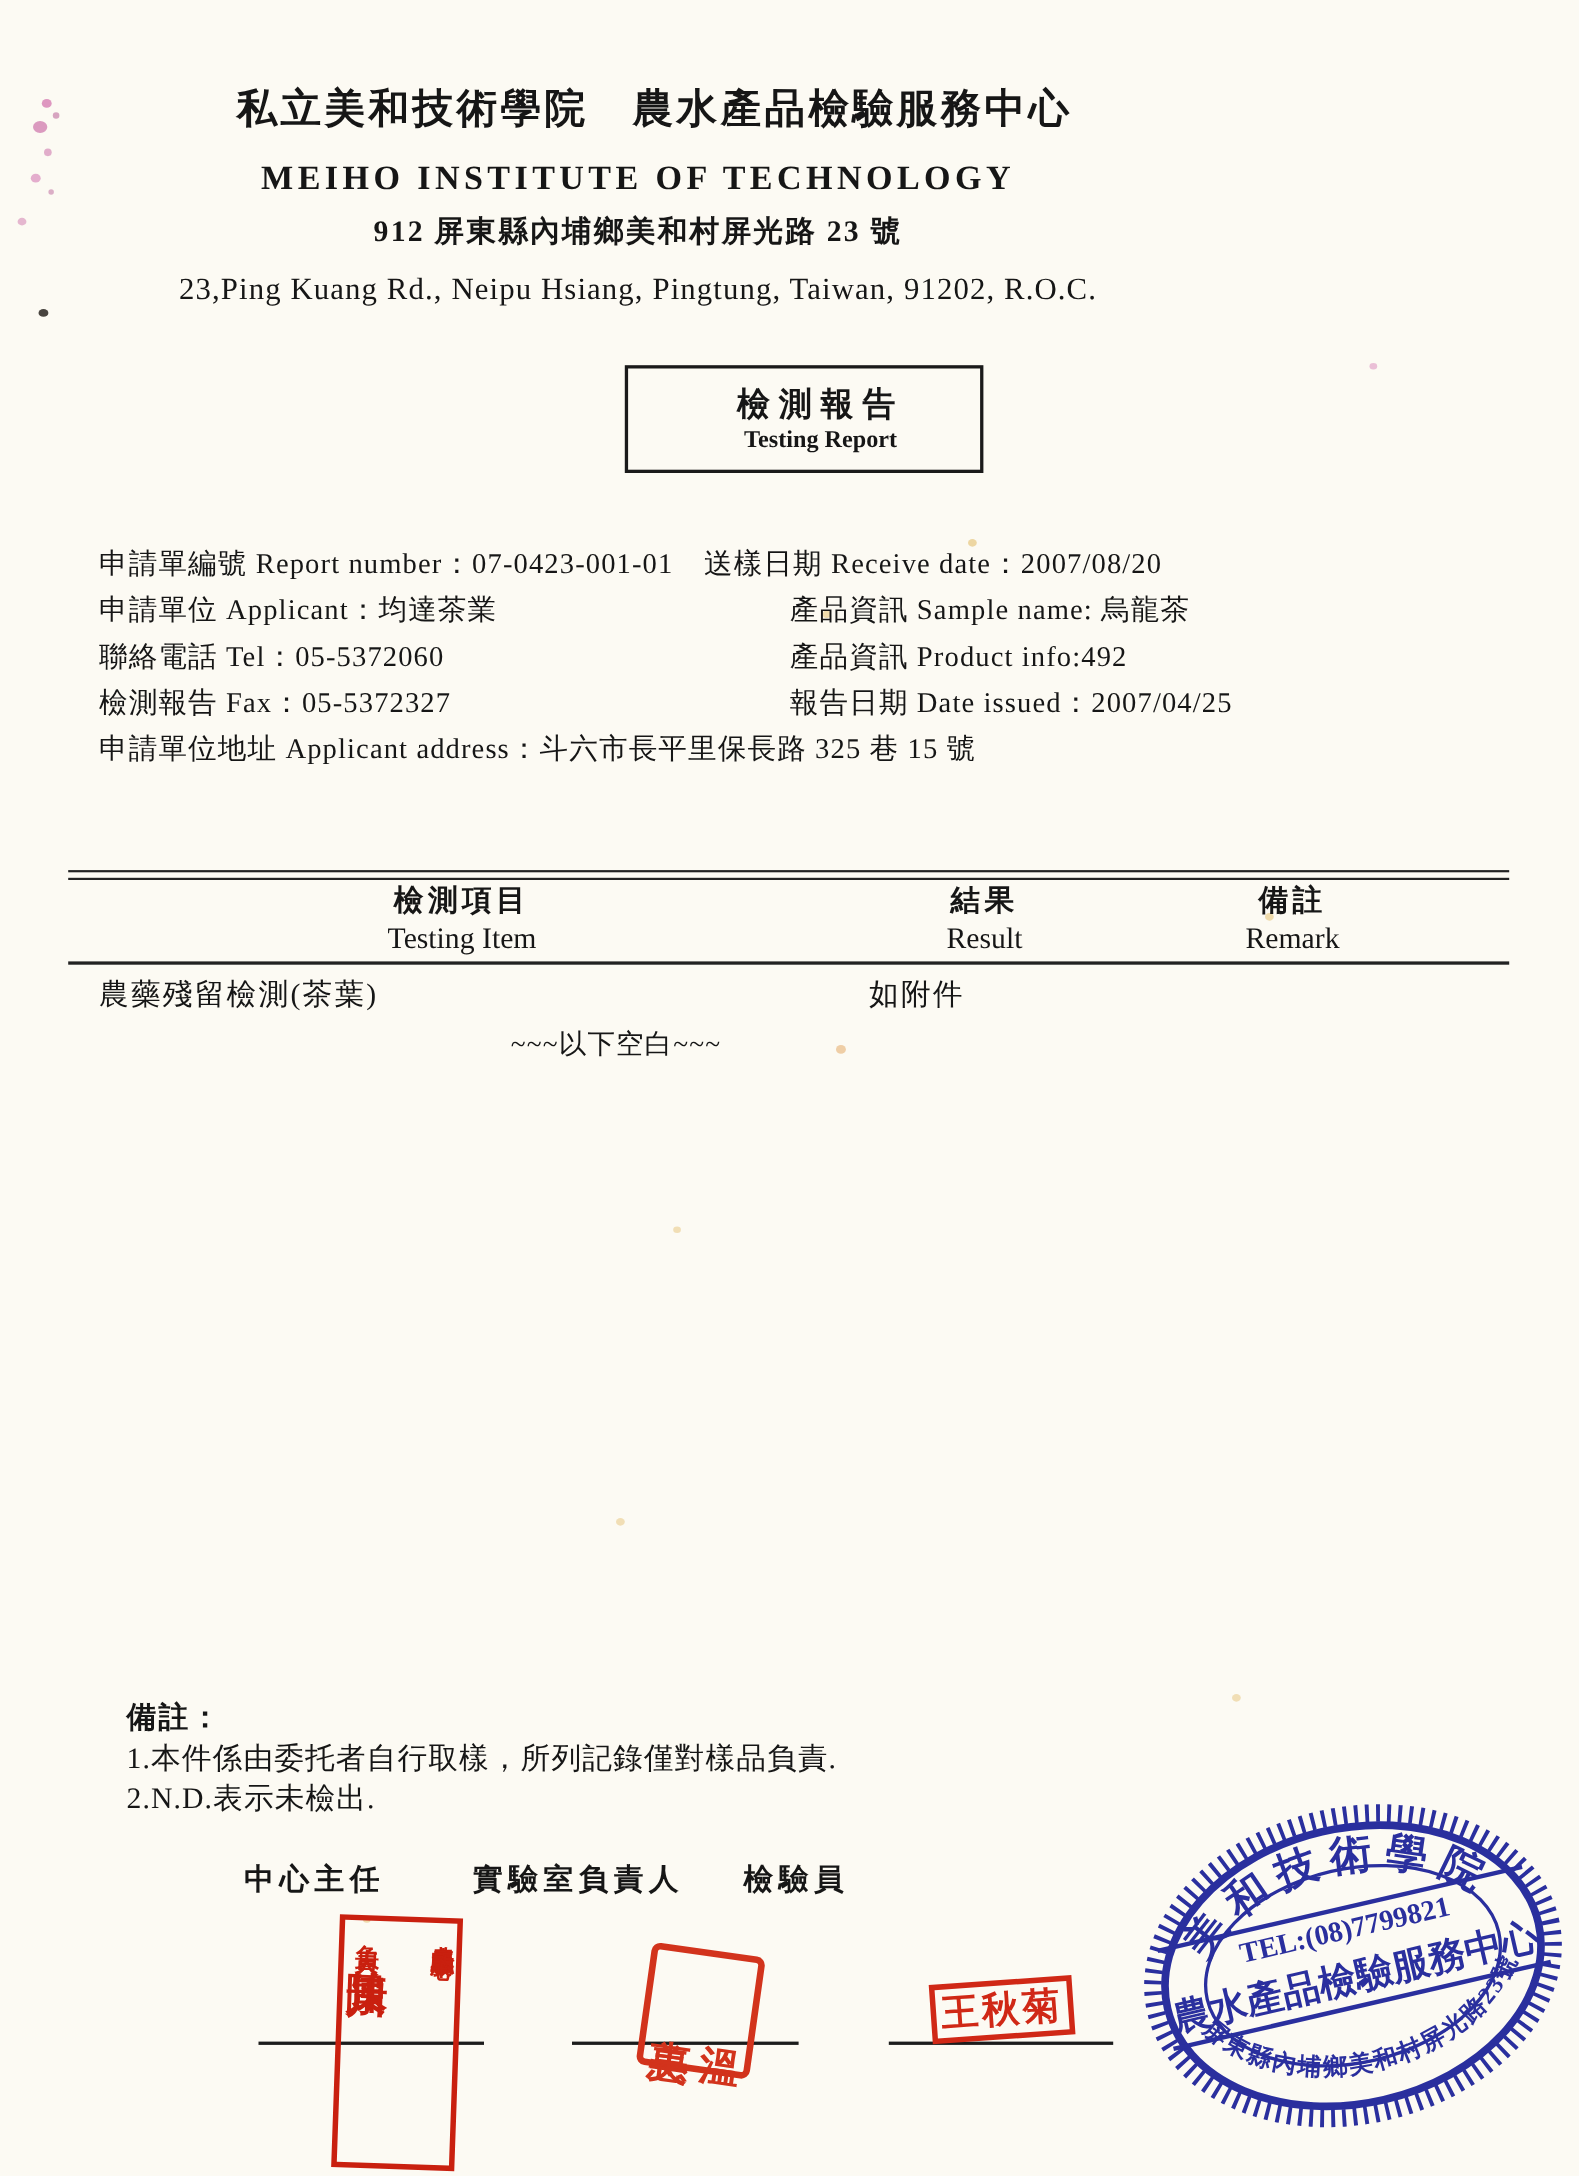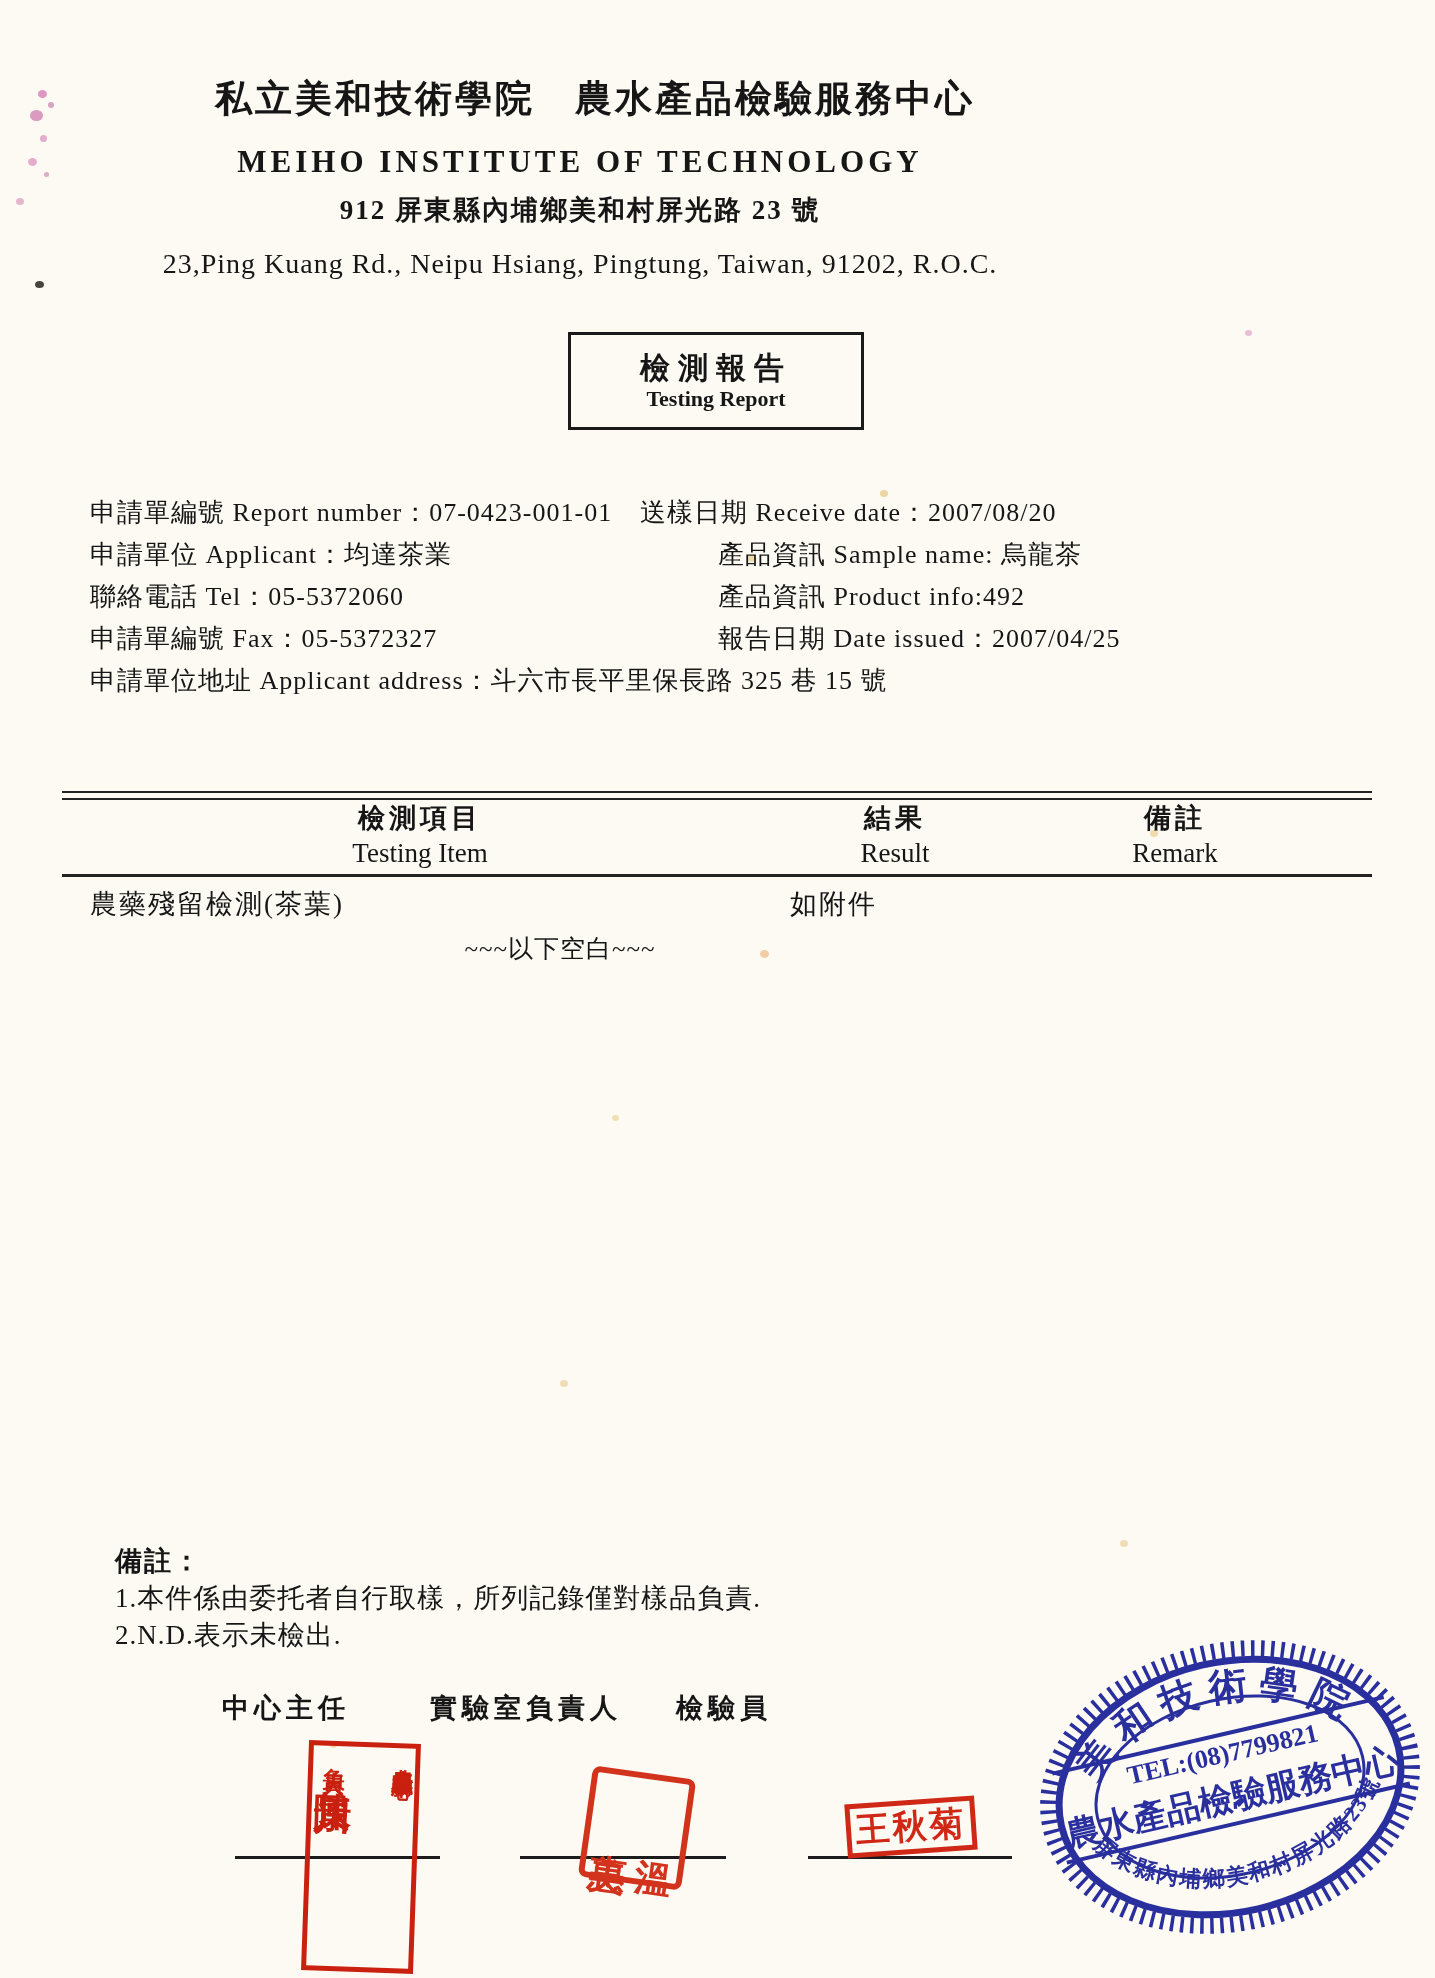--- a/index.html
+++ b/index.html
@@ -16,21 +16,21 @@
   
   .org-cn{left:0;top:74px;width:1160px;font-size:37px;font-weight:bold;letter-spacing:3px;padding-left:15px;}
   .org-en{left:0;top:128px;width:1160px;font-size:31px;font-weight:bold;letter-spacing:4px;margin-top:16px;}
   .addr-cn{left:0;top:192px;width:1160px;font-size:27px;font-weight:bold;letter-spacing:2px;}
   .addr-en{left:0;top:248px;width:1160px;font-size:28px;letter-spacing:1px;}
 
   
   .title-box{
     left:568px;top:332px;width:290px;height:92px;
     border:3px solid #1a1a1a;display:flex;flex-direction:column;
-    justify-content:center;align-items:center;background:transparent;
+    justify-content:center;align-items:center;background:transparent;padding-left:30px;
   }
   .title-cn{font-size:30px;font-weight:bold;letter-spacing:8px;line-height:1.15;}
   .title-en{font-size:22px;font-weight:bold;line-height:1.15;}
 
   
   .detail-row{font-size:26px;letter-spacing:1px;white-space:nowrap;}
   .d1{left:90px;top:495px;}
   .d1r{left:640px;top:495px;}
   .d2{left:90px;top:537px;}
   .d2r{left:718px;top:537px;}
@@ -140,21 +140,21 @@
 
 <div class="abs detail-row d1"><span>申請單編號 Report number：</span><span>07-0423-001-01</span></div>
 <div class="abs detail-row d1r"><span>送樣日期 Receive date：</span><span>2007/08/20</span></div>
 
 <div class="abs detail-row d2"><span>申請單位 Applicant：</span><span>均達茶業</span></div>
 <div class="abs detail-row d2r"><span>產品資訊 Sample name: </span><span>烏龍茶</span></div>
 
 <div class="abs detail-row d3"><span>聯絡電話 Tel：</span><span>05-5372060</span></div>
 <div class="abs detail-row d3r"><span>產品資訊 Product info:</span><span>492</span></div>
 
-<div class="abs detail-row d4"><span>申請單編號 Fax：</span><span>05-5372327</span></div>
+<div class="abs detail-row d4"><span>檢測報告 Fax：</span><span>05-5372327</span></div>
 <div class="abs detail-row d4r"><span>報告日期 Date issued：</span><span>2007/04/25</span></div>
 
 <div class="abs detail-row d5"><span>申請單位地址 Applicant address：</span><span>斗六市長平里保長路 325 巷 15 號</span></div>
 
 <div class="abs tbl-topline"></div>
 <div class="abs tbl-headline"></div>
 
 <div class="abs center th-cn th1cn">檢測項目</div>
 <div class="abs center th-en th1en">Testing Item</div>
 <div class="abs center th-cn th2cn">結果</div>

